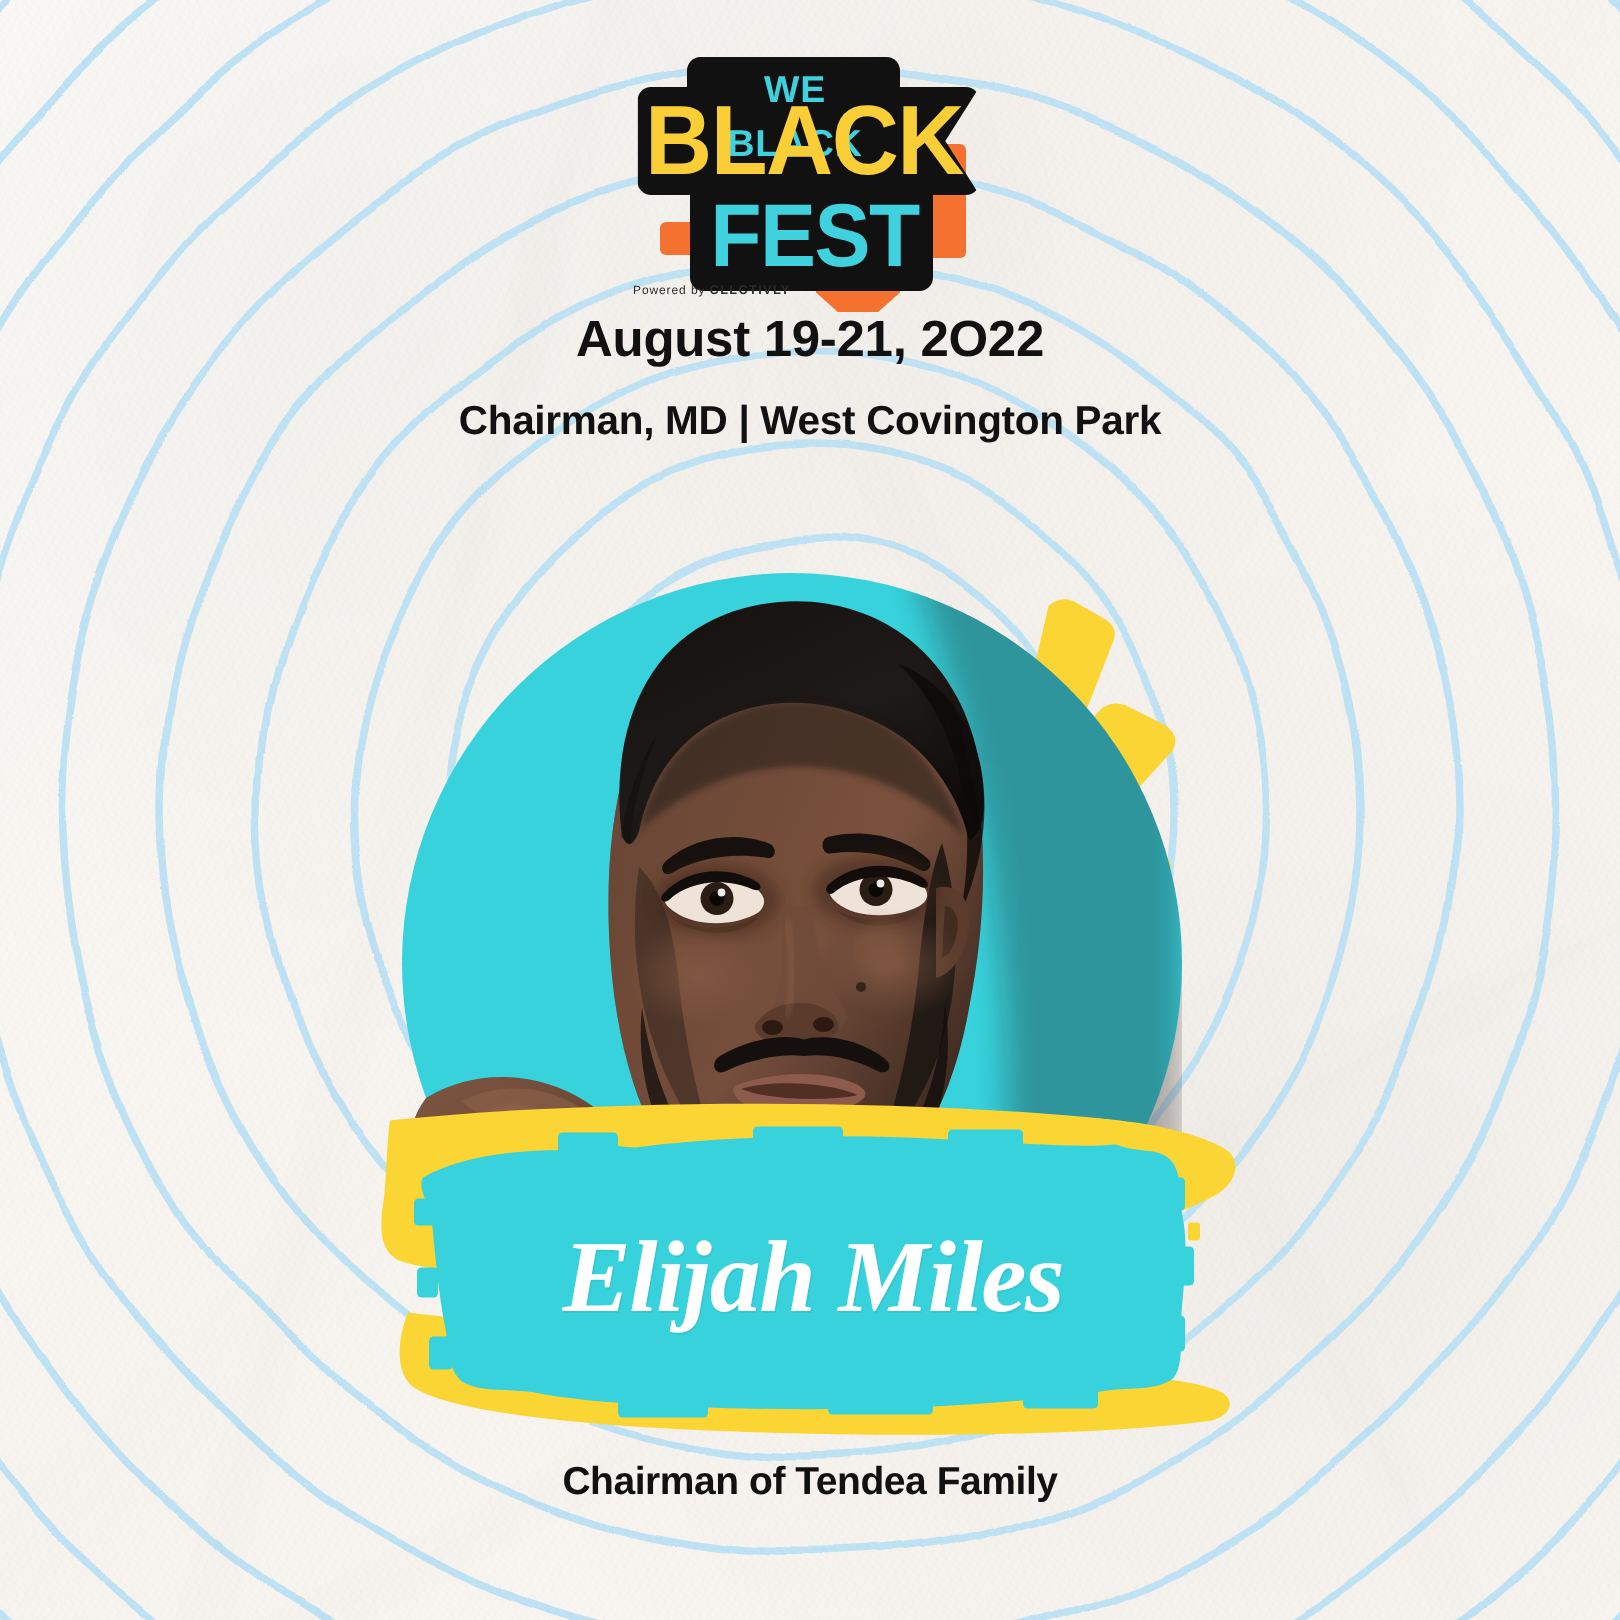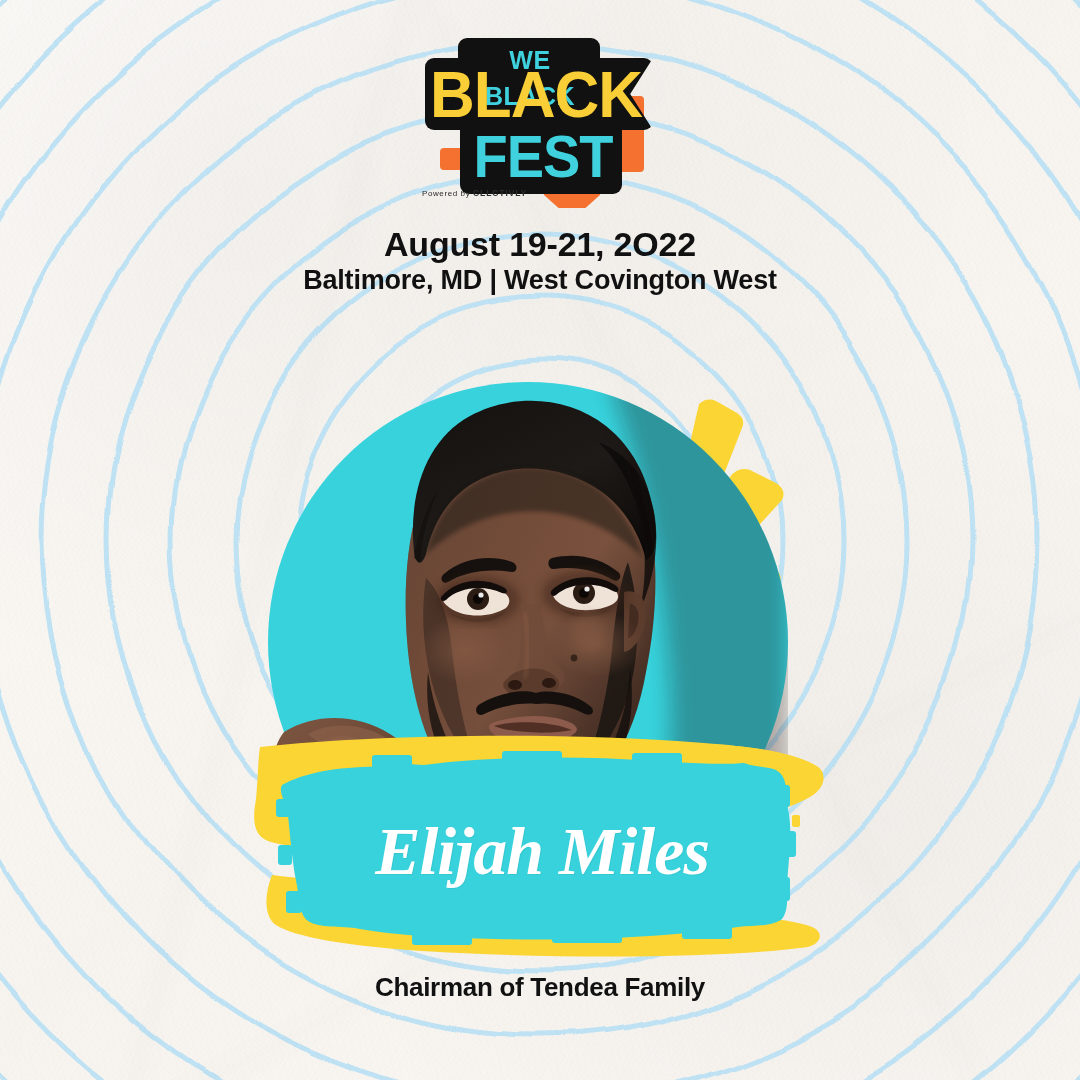--- a/index.html
+++ b/index.html
@@ -154,21 +154,21 @@
     font-size: 8px;
     letter-spacing: 0.6px;
     color: #2b2b2b;
   }
   .logo-powered b { letter-spacing: 0.9px; font-size: 8.5px; }
 
   
   .date-line {
     position: absolute;
     left: 0; right: 0;
-    top: 225px;
+    top: 207px;
     text-align: center;
     font-family: "Liberation Sans", sans-serif;
     font-weight: 700;
     font-size: 34px;
     letter-spacing: -0.2px;
     color: #111111;
   }
   .venue-line {
     position: absolute;
     left: 0; right: 0;
@@ -296,21 +296,21 @@
       <div class="logo-box-mid"></div>
       <div class="logo-box-bot"></div>
       <div class="logo-wegive">WE BLACK</div>
       <div class="logo-black">BLACK</div>
       <div class="logo-fest">FEST</div>
       <div class="logo-powered"><span>Powered by</span> <b>CLLCTIVLY</b></div>
     </div>
   </div>
 
   <div class="date-line">August 19-21, 2O22</div>
-  <div class="venue-line">Baltimore, MD | West Covington West</div>
+  <div class="venue-line">Chairman, MD | West Covington Park</div>
 
   <svg class="sparks" viewBox="0 0 1080 1080" aria-hidden="true">
     <g fill="#FBD533">
       <path d="M699,404 Q707,397 716,401 L737,413 Q746,419 742,428 L701,533 Q696,545 688,540 L678,531 Q671,525 673,517 Z"></path>
       <path d="M730,477 Q738,466 750,470 L776,483 Q787,490 782,500 L720,568 Q712,578 704,572 L696,563 Q690,555 695,547 Z"></path>
       <path d="M726,556 Q738,548 748,553 L774,568 Q784,575 779,585 L700,625 Q689,631 683,622 L678,611 Q675,601 683,596 Z"></path>
     </g>
   </svg>
 
   <div class="portrait-stage">

